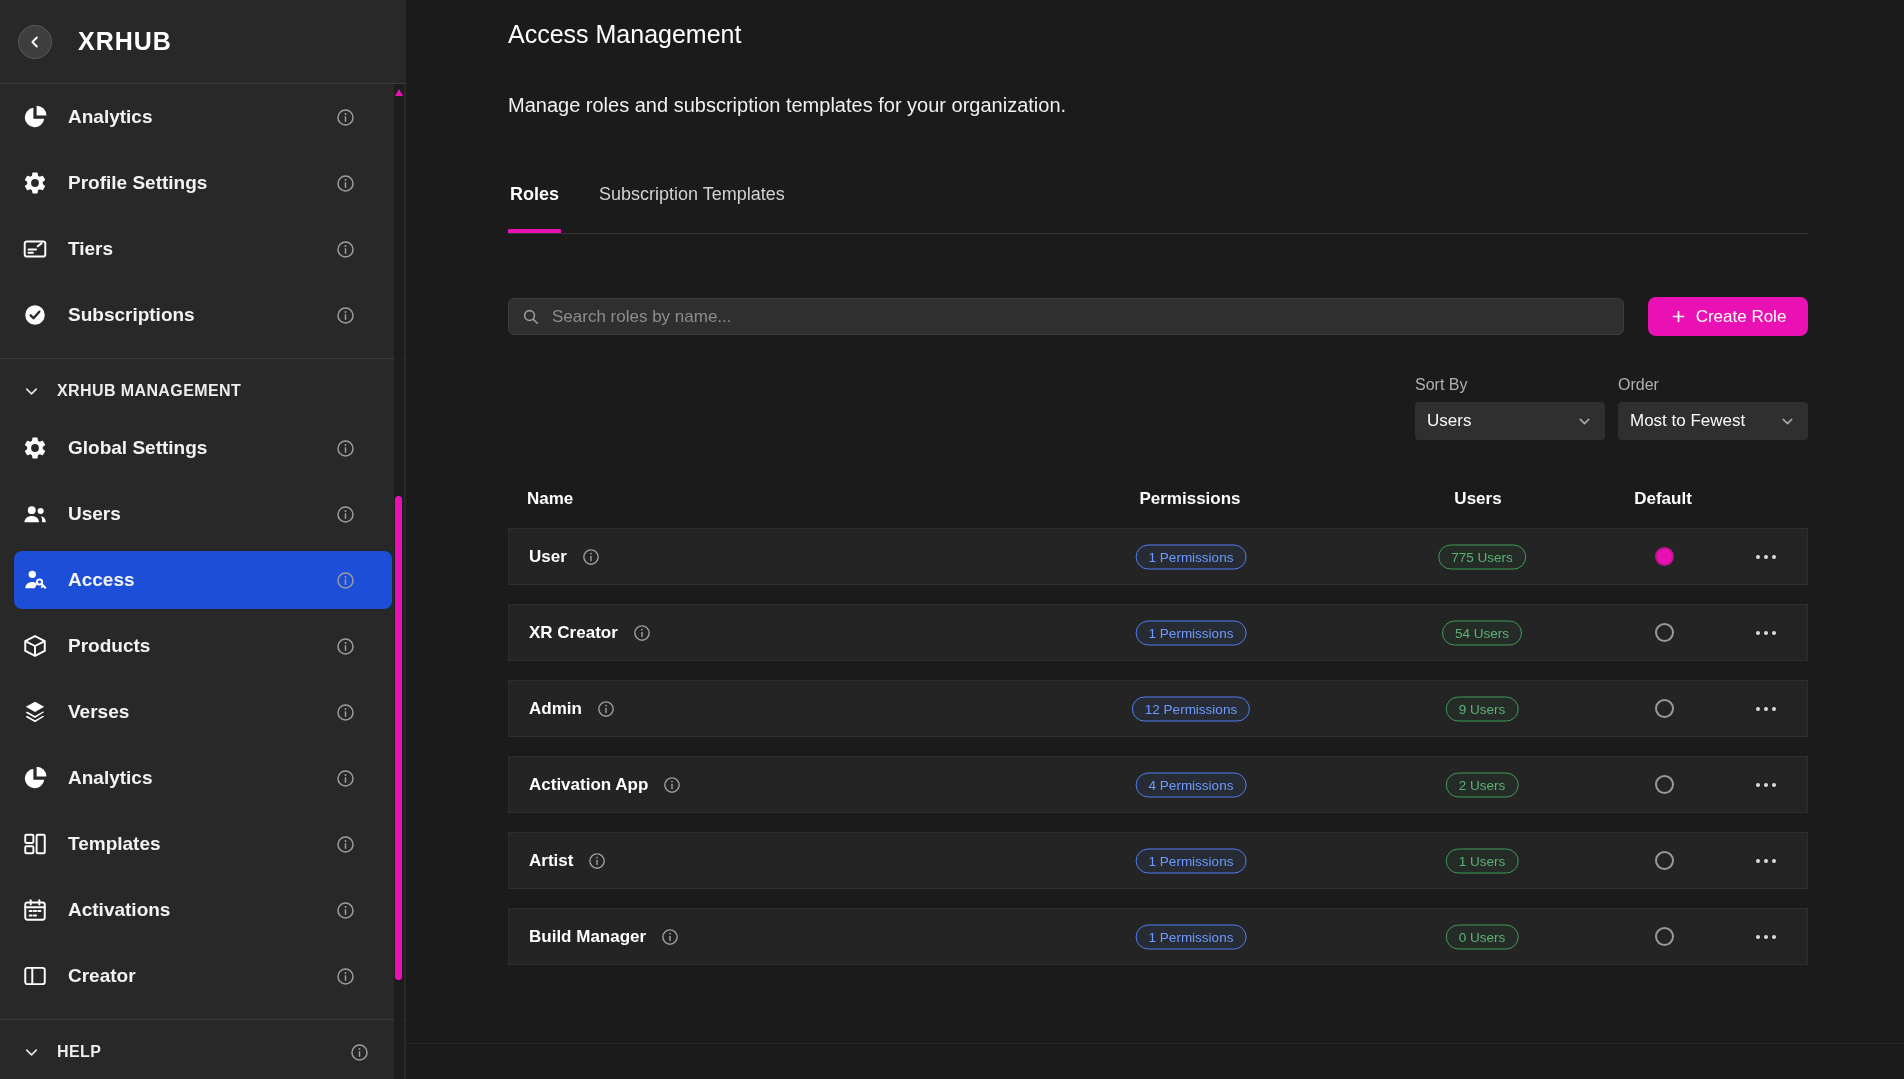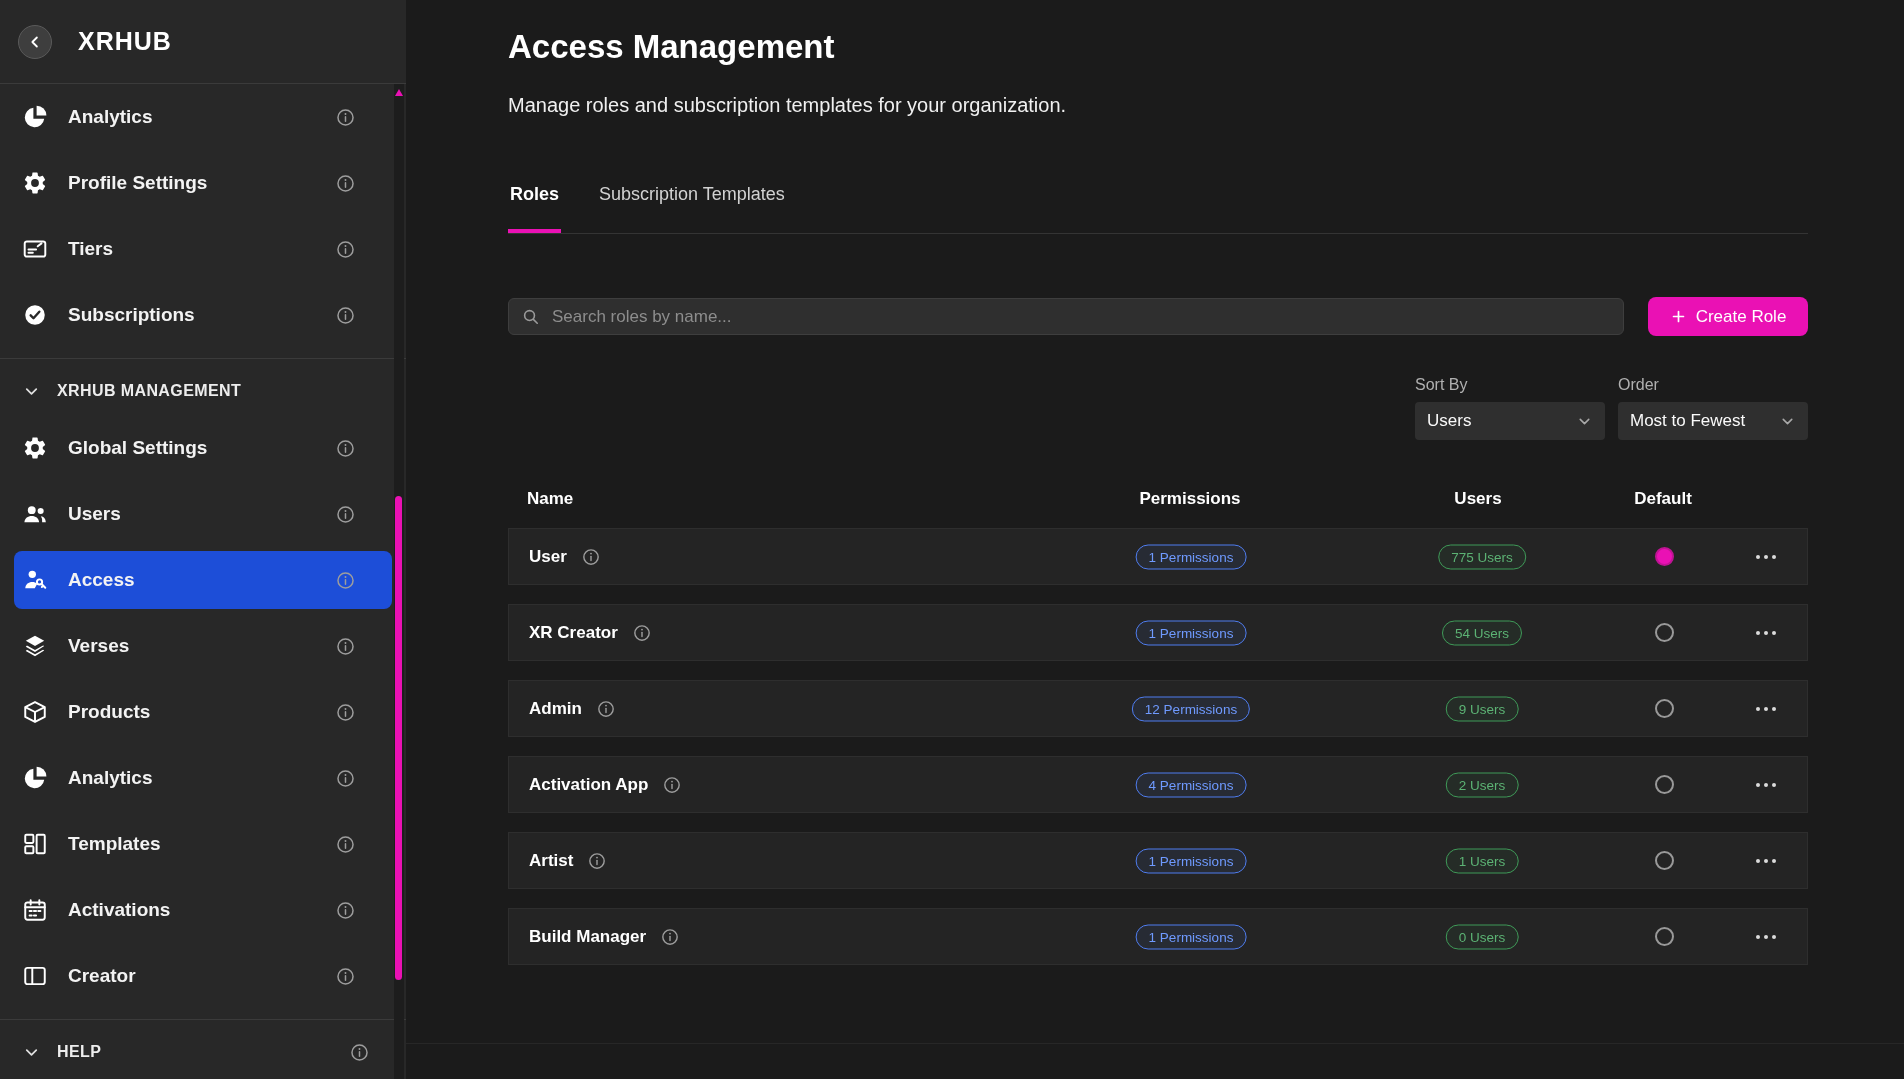--- a/index.html
+++ b/index.html
@@ -36,21 +36,21 @@
   .sb-section-header .chev{width:19px;height:19px;color:#e0e0e0;flex:none}
   .sb-section-label{font-size:16px;font-weight:600;letter-spacing:.4px;color:#ededed}
   .sb-section-header .info{position:absolute;right:36px;width:21px;height:21px;color:#9d9d9d;cursor:pointer}
 
   .sb-scroll{position:absolute;top:84px;bottom:0;right:2px;width:10px;background:#1d1d1d}
   .sb-scroll-arrow{position:absolute;top:5px;left:1px;width:0;height:0;border-left:4px solid transparent;border-right:4px solid transparent;border-bottom:7px solid var(--accent)}
   .sb-thumb{position:absolute;top:412px;left:1px;width:7px;height:484px;border-radius:4px;background:var(--accent);cursor:pointer}
 
   
   .main{position:relative;flex:1;height:1079px}
-  .page-title{position:absolute;left:102px;top:28px;margin:0;font-size:33px;font-weight:700}
+  .page-title{position:absolute;left:102px;top:20px;margin:0;font-size:25px;font-weight:400}
   .page-subtitle{position:absolute;left:102px;top:94px;margin:0;font-size:20px;color:#f0f0f0;font-weight:400}
 
   .tabs{position:absolute;left:102px;top:176px;width:1300px;display:flex;gap:36px;border-bottom:1px solid #343434}
   .tab{font-size:18px;color:#d2d2d2;padding:8px 2px 24px;border-bottom:4px solid transparent;cursor:pointer}
   .tab.active{color:#fff;font-weight:600;border-bottom-color:var(--accent)}
 
   .search{position:absolute;left:102px;top:298px;width:1116px;height:37px;background:#2f2f2f;border:1px solid #3e3e3e;border-radius:6px;display:flex;align-items:center;gap:10px;padding:0 12px}
   .search .icon{width:19px;height:19px;color:#9a9a9a;flex:none}
   .search input{flex:1;background:transparent;border:0;outline:0;color:#e5e5e5;font-size:17px;font-family:inherit}
   .search input::placeholder{color:#8d8d8d}
@@ -227,42 +227,42 @@
         <span class="icon info">
           <svg viewBox="0 0 24 24" fill="none" stroke="currentColor" stroke-width="1.7">
             <circle cx="12" cy="12" r="8.6"></circle>
             <path d="M12 11.2v5" stroke-linecap="round"></path>
             <circle cx="12" cy="7.9" r="1.1" fill="currentColor" stroke="none"></circle>
           </svg>
         </span>
       </div>
       <div class="sb-item">
         <span class="icon main-ic">
-          <svg viewBox="0 0 24 24" fill="currentColor">
-            <path d="m12 2.5 8.5 4.7L12 12 3.5 7.2z"></path>
-            <path d="m4.6 11.5 7.4 4.1 7.4-4.1 1.1.6L12 17.5l-8.5-4.8zM4.6 15.5l7.4 4.1 7.4-4.1 1.1.6L12 21.5l-8.5-4.8z"></path>
-          </svg>
-        </span>
-        <span class="sb-label">Verses</span>
-        <span class="icon info">
-          <svg viewBox="0 0 24 24" fill="none" stroke="currentColor" stroke-width="1.7">
-            <circle cx="12" cy="12" r="8.6"></circle>
-            <path d="M12 11.2v5" stroke-linecap="round"></path>
-            <circle cx="12" cy="7.9" r="1.1" fill="currentColor" stroke="none"></circle>
-          </svg>
-        </span>
-      </div>
-      <div class="sb-item">
-        <span class="icon main-ic">
           <svg viewBox="0 0 24 24" fill="none" stroke="currentColor" stroke-width="1.8" stroke-linejoin="round">
             <path d="M12 2.8 21 7.4v9.2l-9 4.6-9-4.6V7.4z"></path>
             <path d="M3 7.4l9 4.6 9-4.6M12 12v9.2"></path>
           </svg>
         </span>
         <span class="sb-label">Products</span>
+        <span class="icon info">
+          <svg viewBox="0 0 24 24" fill="none" stroke="currentColor" stroke-width="1.7">
+            <circle cx="12" cy="12" r="8.6"></circle>
+            <path d="M12 11.2v5" stroke-linecap="round"></path>
+            <circle cx="12" cy="7.9" r="1.1" fill="currentColor" stroke="none"></circle>
+          </svg>
+        </span>
+      </div>
+      <div class="sb-item">
+        <span class="icon main-ic">
+          <svg viewBox="0 0 24 24" fill="currentColor">
+            <path d="m12 2.5 8.5 4.7L12 12 3.5 7.2z"></path>
+            <path d="m4.6 11.5 7.4 4.1 7.4-4.1 1.1.6L12 17.5l-8.5-4.8zM4.6 15.5l7.4 4.1 7.4-4.1 1.1.6L12 21.5l-8.5-4.8z"></path>
+          </svg>
+        </span>
+        <span class="sb-label">Verses</span>
         <span class="icon info">
           <svg viewBox="0 0 24 24" fill="none" stroke="currentColor" stroke-width="1.7">
             <circle cx="12" cy="12" r="8.6"></circle>
             <path d="M12 11.2v5" stroke-linecap="round"></path>
             <circle cx="12" cy="7.9" r="1.1" fill="currentColor" stroke="none"></circle>
           </svg>
         </span>
       </div>
       <div class="sb-item">
         <span class="icon main-ic">

